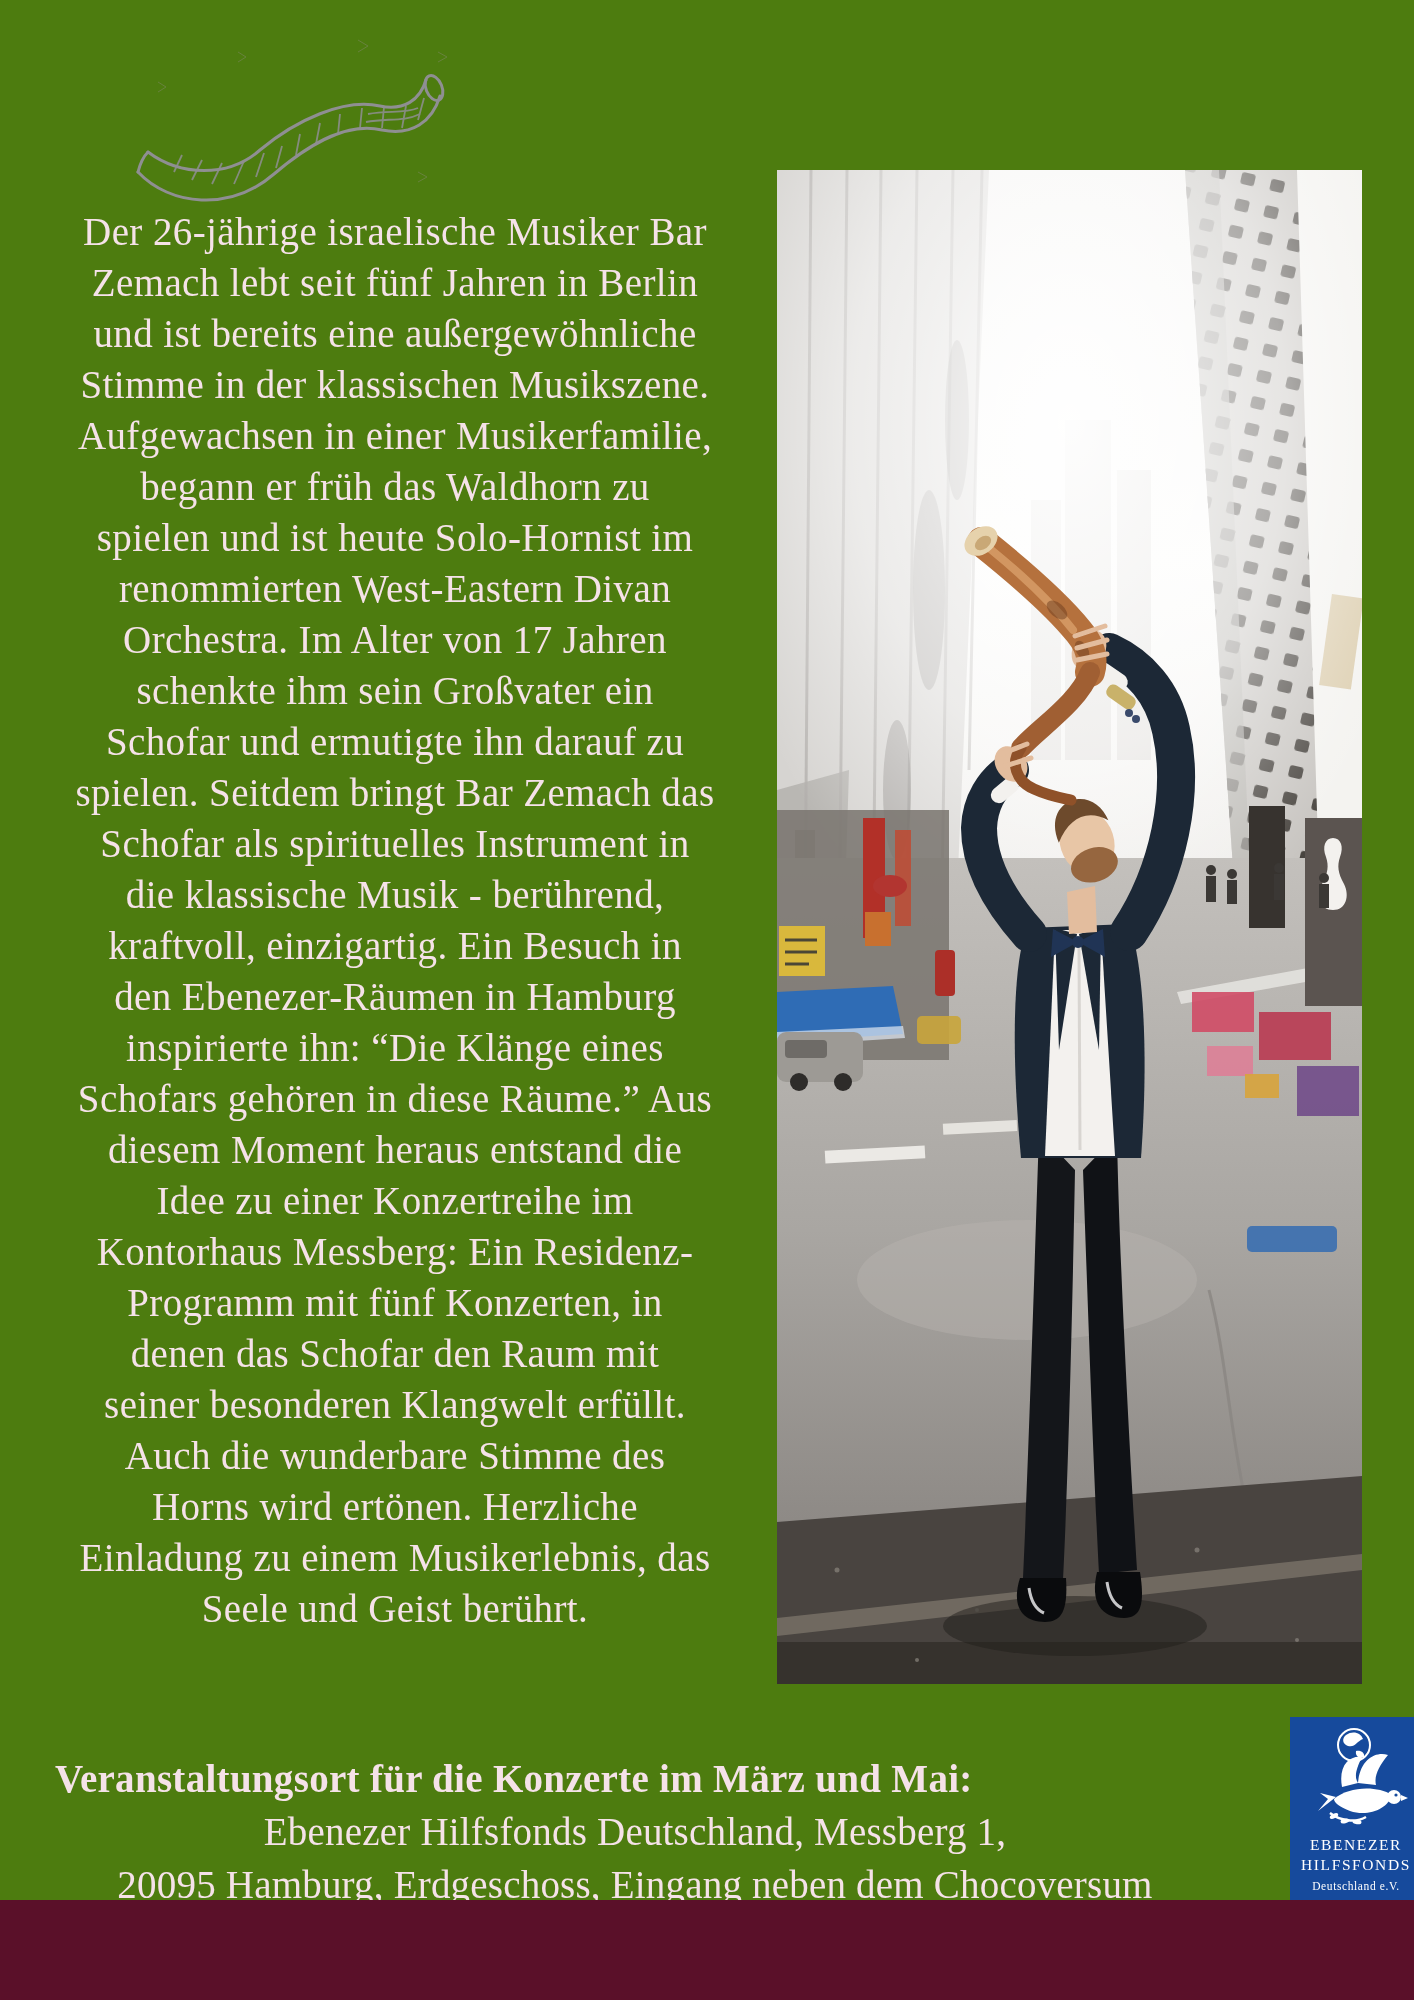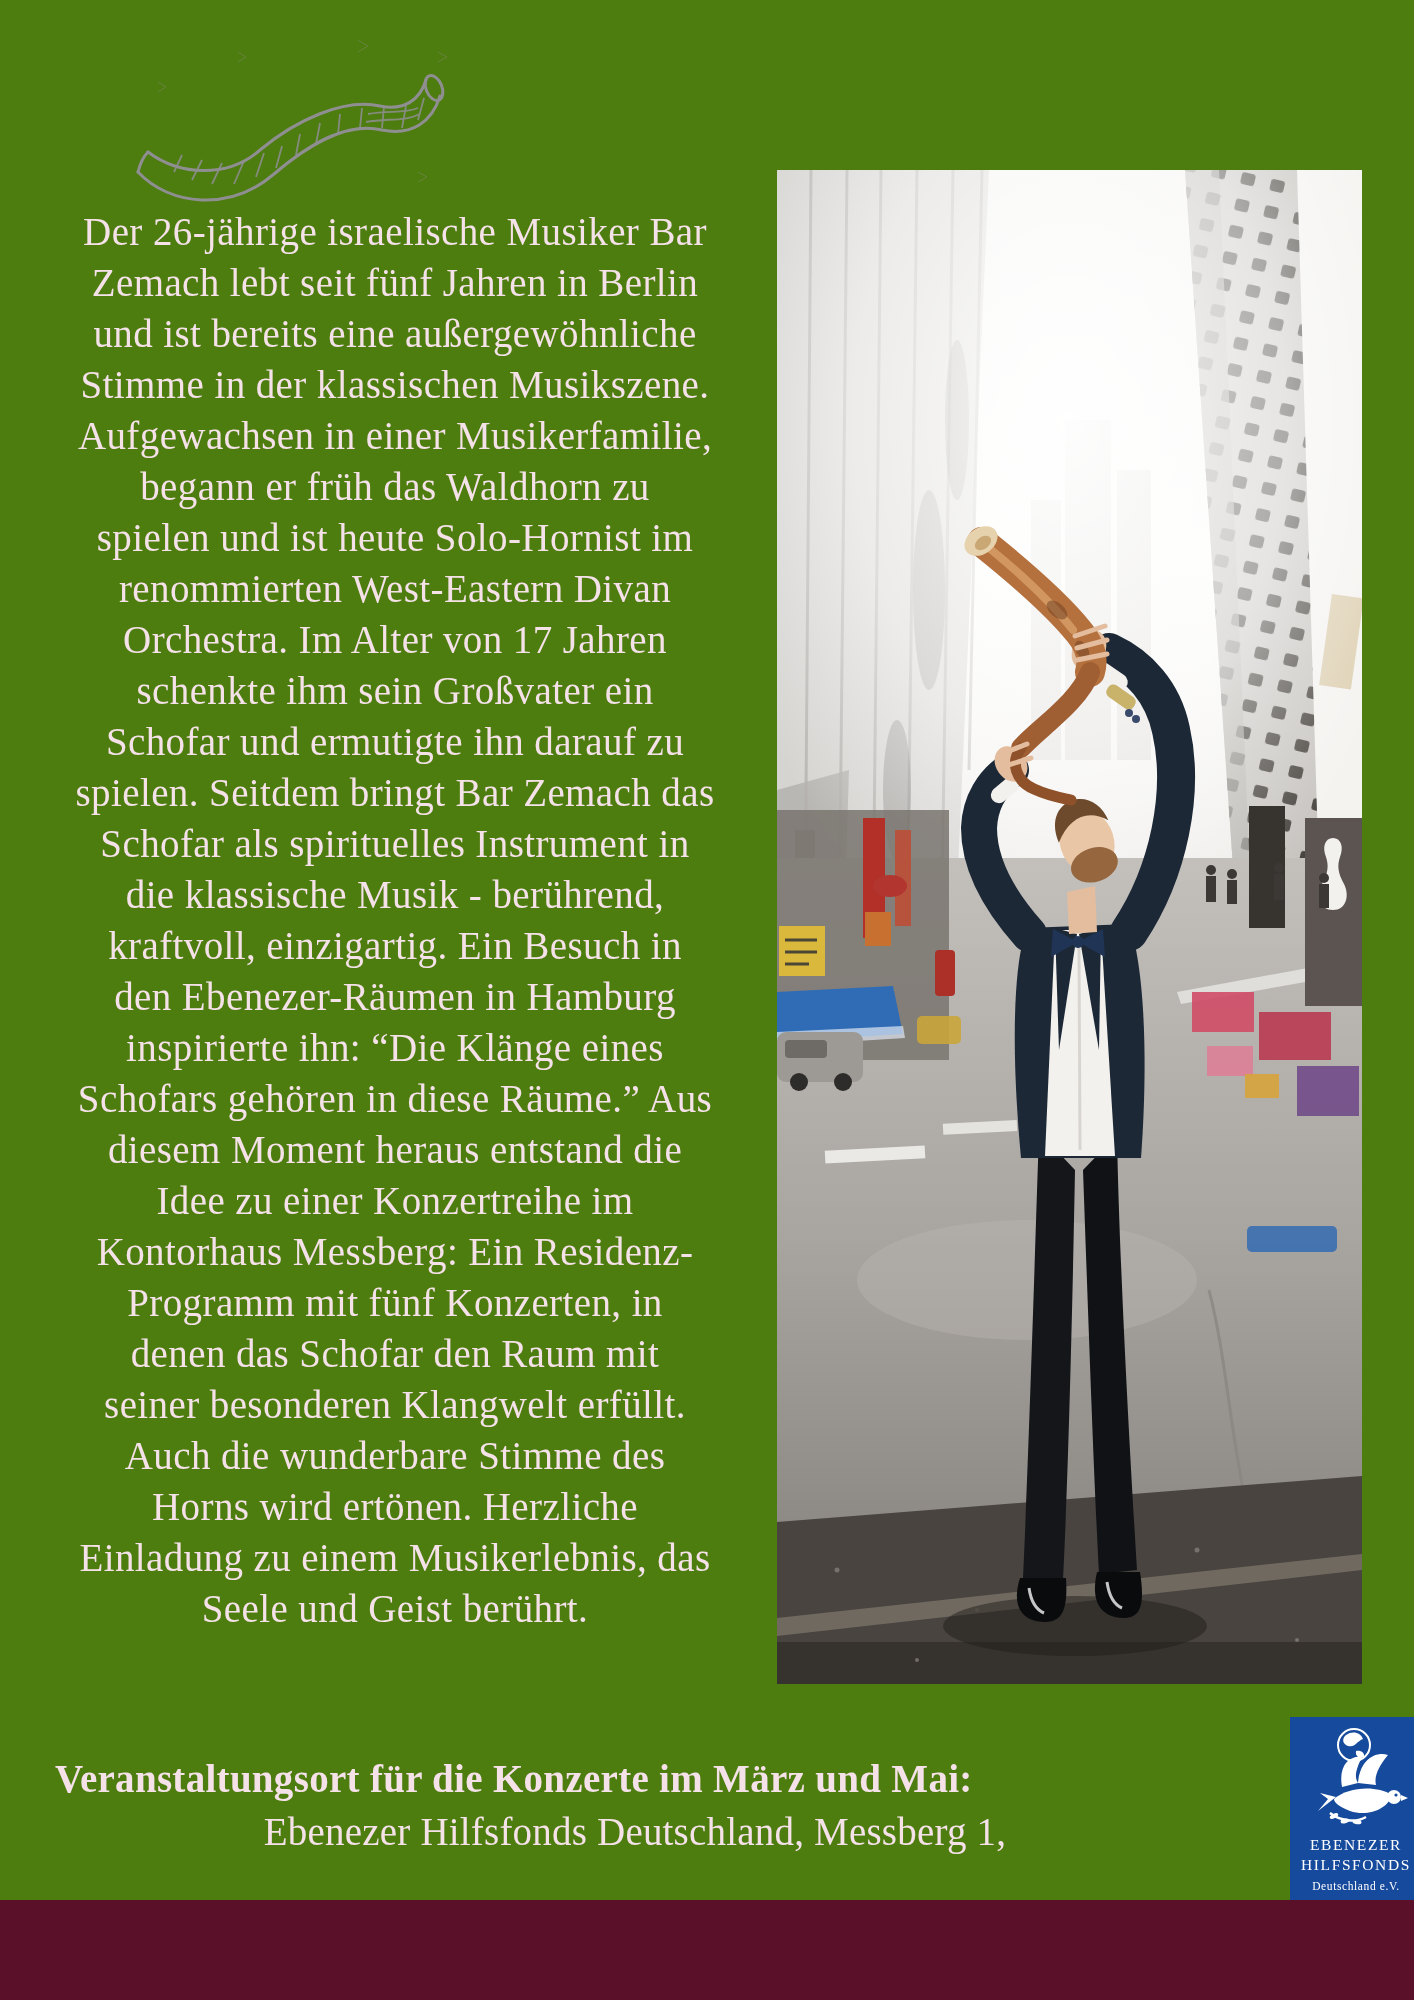--- a/index.html
+++ b/index.html
@@ -306,20 +306,21 @@
           <path d="M224,584 L250,574"></path>
             <path d="M228,596 L254,588"></path>
         </g>
       </g>
     </svg>
   </div>
 
   <div class="footer">
     <div class="head">Veranstaltungsort für die Konzerte im März und Mai:</div>
     <div class="line">Ebenezer Hilfsfonds Deutschland, Messberg 1,</div>
+    <div class="line">20095 Hamburg, Erdgeschoss, Eingang neben dem Chocoversum</div>
   </div>
 
   <div class="logo">
     <svg width="104" height="110" viewBox="0 0 104 110">
       <g>
         <circle cx="50" cy="22" r="16" stroke="#ffffff" stroke-width="2" fill="none"></circle>
         <path d="M42,12 c7,-5 15,-2 17,4 c-6,2 -8,9 -15,7 c-6,-2 -6,-8 -2,-11 Z" fill="#ffffff"></path>
         <path d="M52,28 c5,-1 9,2 8,6 c-4,2 -9,0 -8,-6 Z" fill="#ffffff"></path>
       </g>
       <g fill="#ffffff">

